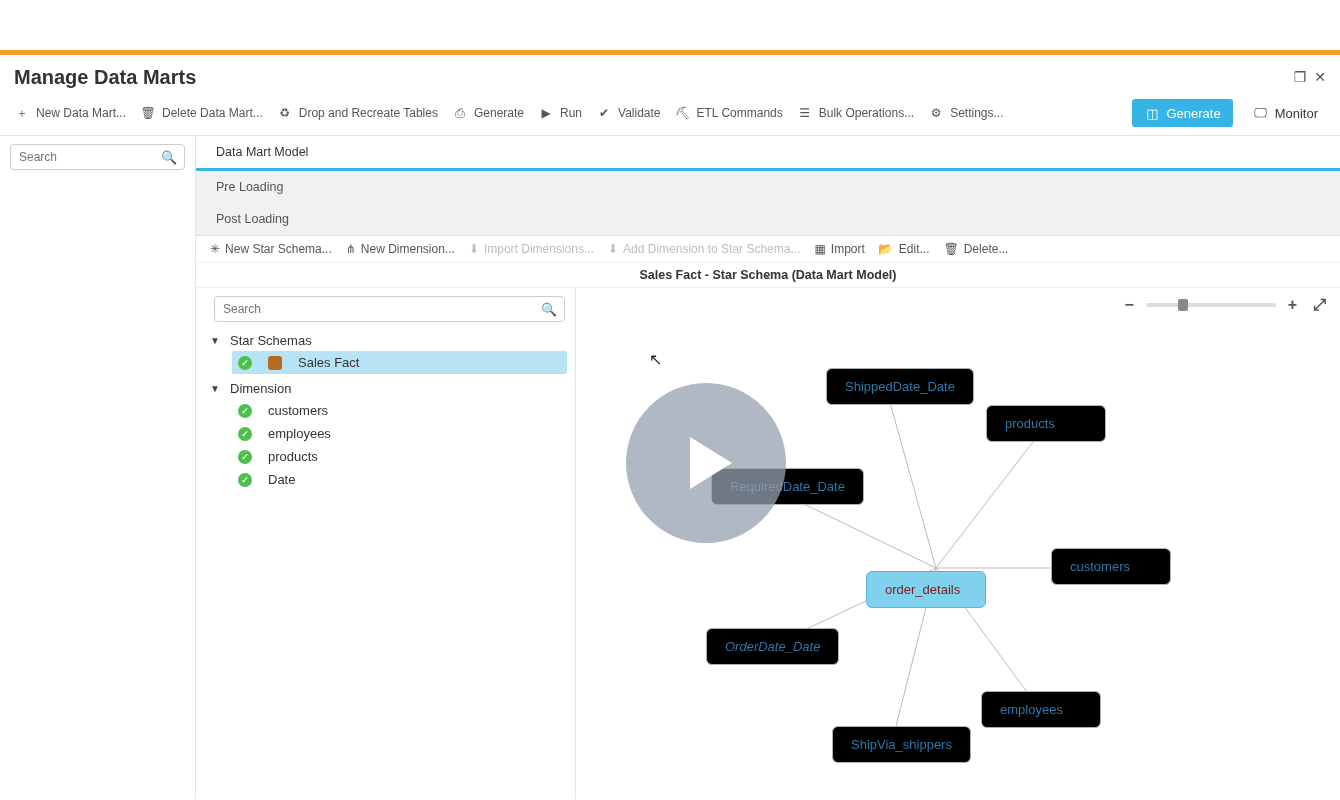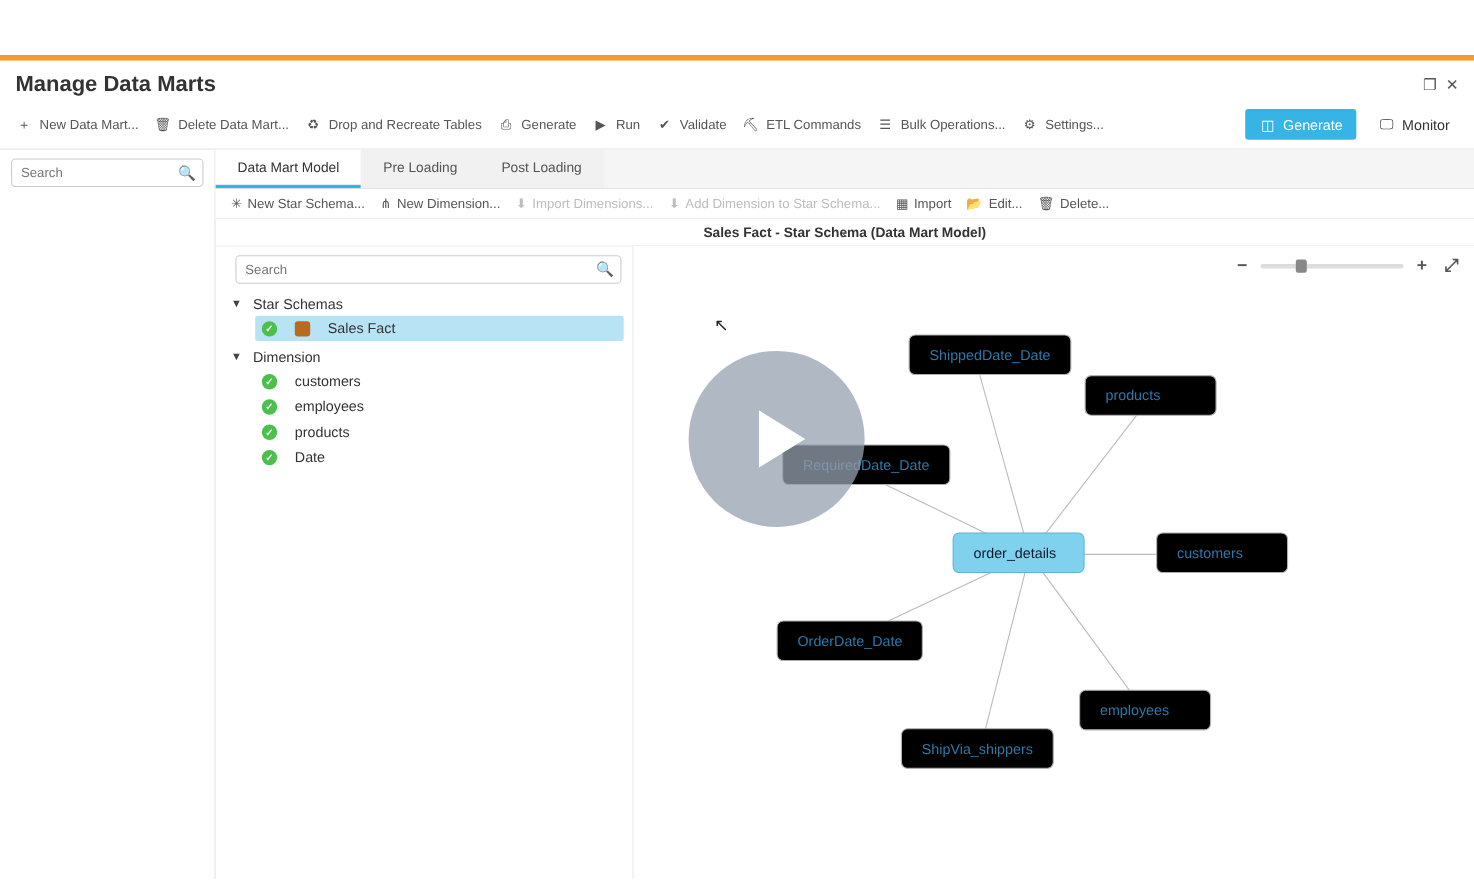--- a/index.html
+++ b/index.html
@@ -34,21 +34,21 @@
   .search-box { margin: 8px 10px; position: relative; }
   .search-box input {
     width: 100%; padding: 5px 26px 5px 8px; border: 1px solid #ccc;
     border-radius: 4px; font-size: 12px; color:#333;
   }
   .search-box .mag { position: absolute; right: 7px; top: 50%; transform: translateY(-50%); color:#666; font-size:13px;}
   .datamart-item { background: #cfeaf6; padding: 6px 10px; font-size: 12px; color:#333; }
 
   .main-panel { flex: 1; display:flex; flex-direction: column; }
 
-  .tabs-row { display:flex; background: #f5f5f5; border-bottom: 1px solid #e0e0e0; }
+  .tabs-row { display:flex; background: #f5f5f5; border-bottom: 1px solid #e0e0e0; flex-direction: column; }
   .tab { padding: 9px 20px; font-size: 12.5px; color:#555; cursor:pointer; background:#f1f1f1; }
   .tab.active { background:#fff; border-bottom: 3px solid #36b4e5; color:#333; }
   .tabs-spacer { flex:1; background:#f5f5f5; }
 
   .sub-toolbar { display:flex; gap:14px; align-items:center; padding: 6px 14px; border-bottom:1px solid #eee; background:#fff;}
   .sub-btn { display:inline-flex; align-items:center; gap:5px; font-size:12px; color:#555; cursor:pointer; }
   .sub-btn.disabled { color:#bdbdbd; cursor:default; }
 
   .breadcrumb-row { display:flex; align-items:center; justify-content:center; padding:5px 0; border-bottom:1px solid #eee; position:relative;}
   .breadcrumb-row .back-chevron { position:absolute; left:570px; color:#555; cursor:pointer;}
@@ -71,21 +71,21 @@
 
   .canvas { flex:1; position:relative; background:#fff; overflow:hidden;}
   .zoom-controls { position:absolute; right:10px; top:8px; display:flex; align-items:center; gap:8px; color:#555;}
   .zoom-controls .minus, .zoom-controls .plus, .zoom-controls .center { font-size:16px; font-weight:bold; cursor:pointer; padding:0 4px;}
   .slider { width:130px; height:4px; background:#ddd; border-radius:2px; position:relative;}
   .slider-thumb { position:absolute; top:-4px; left:32px; width:10px; height:12px; background:#888; border-radius:2px;}
   
   svg.edges { position:absolute; inset:0; width:100%; height:100%; pointer-events:none;}
   .node { position:absolute; border:1px solid #b0b0b0; border-radius:6px; background:#000000;
           padding:10px 18px; font-size:13px; color:#2d78a8; display:flex; align-items:center; min-width:120px; min-height:36px;}
-  .node.center-node { background:#80d1ee; border-color:#5fb4d6; color:#0f172a; font-weight:500; }
+  .node.center-node { background:#80d1ee; border-color:#5fb4d6; color:#7f1d1d; font-weight:500;margin-top:23px; }
 
   .play-overlay { position:absolute; width:160px; height:160px; border-radius:50%;
     background:rgba(150,160,175,0.75); display:flex; align-items:center; justify-content:center;
     left:50px; top:95px; }
   .play-overlay::after { content:""; border-left:42px solid #fff; border-top:26px solid transparent; border-bottom:26px solid transparent; margin-left:10px;}
 
   .cursor-pointer { position:absolute; left:73px; top:62px; font-size:16px; color:#222; }
 </style>
 </head>
 <body>
@@ -281,24 +281,24 @@
             </div>
             <div class="node" style="left: 250px; top: 80px;">
               <span>ShippedDate_Date</span>
             </div>
             <div class="node" style="left: 410px; top: 117px;">
               <span>products</span>
             </div>
             <div class="node" style="left: 135px; top: 180px;">
               <span>RequiredDate_Date</span>
             </div>
-            <div class="node" style="left: 130px; top: 340px;">
+            <div class="node" style="left: 130px; top: 340px; font-style: italic;">
               <span>OrderDate_Date</span>
             </div>
-            <div class="node" style="left: 243px; top: 438px; text-align: right;">
+            <div class="node" style="left: 256px; top: 438px; text-align: right;">
               <span>ShipVia_shippers</span>
             </div>
             <div class="node" style="left: 405px; top: 403px;">
               <span>employees</span>
             </div>
             <div class="node" style="left: 475px; top: 260px;">
               <span>customers</span>
             </div>
           </div>
 

